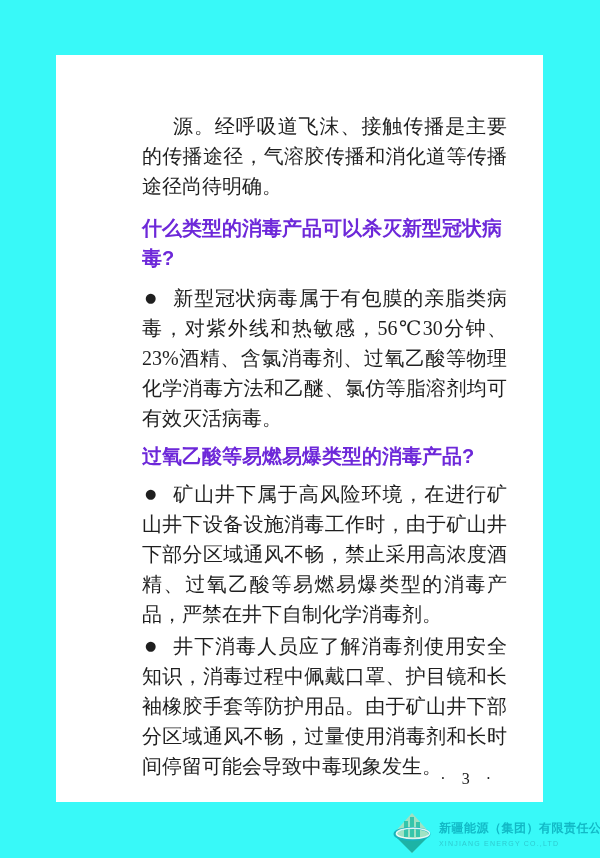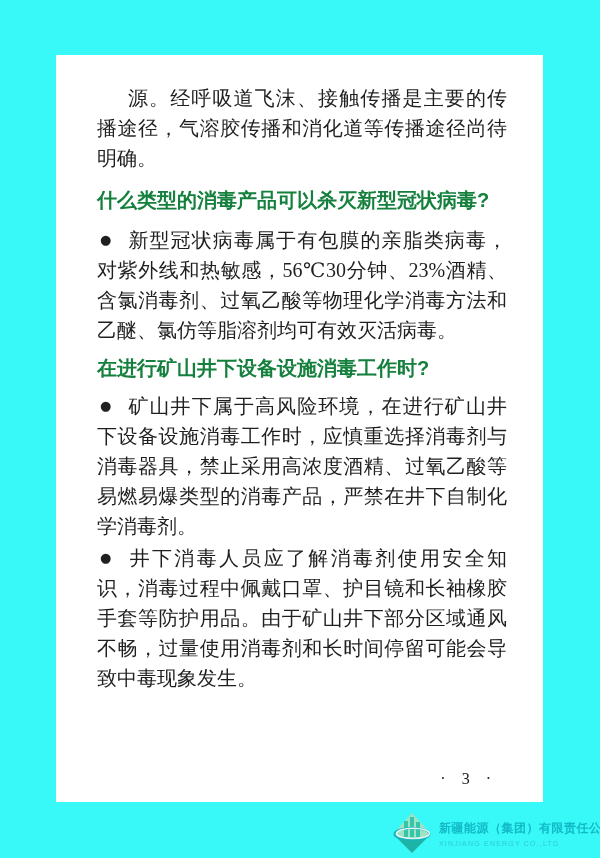--- a/index.html
+++ b/index.html
@@ -16,35 +16,36 @@
   }
   .card {
     position: absolute;
     left: 56px;
     top: 55px;
     width: 487px;
     height: 747px;
     background: #ffffff;
   }
   .content {
-    padding: 28px 36px 0 41px;
+    padding: 56px 36px 0 41px;
     color: #1f1f1f;
     font-size: 20px;
     line-height: 30px;
     text-align: justify;
+    margin-left: 45px;
   }
   p.cont {
     text-indent: 31px;
   }
   h2.q {
     font-family: "Liberation Sans", "DejaVu Sans", sans-serif;
     font-weight: bold;
     font-size: 20px;
     line-height: 30px;
-    color: #15803d;
+    color: #6d28d9;
     text-align: left;
   }
   h2.q1 { margin-top: 12px; }
   h2.q2 { margin-top: 8px; }
   p.bullet {
     text-indent: 3px;
     margin-top: 8px;
   }
   p.bullet.b1 { margin-top: 10px; }
   p.bullet.b3 { margin-top: 2px; }
@@ -95,23 +96,23 @@
 
   <div class="card">
     <div class="content">
 
       <p class="cont">源。经呼吸道飞沫、接触传播是主要的传播途径，气溶胶传播和消化道等传播途径尚待明确。</p>
 
       <h2 class="q q1">什么类型的消毒产品可以杀灭新型冠状病毒?</h2>
 
       <p class="bullet b1"><span class="dot">●</span><span>新型冠状病毒属于有包膜的亲脂类病毒，对紫外线和热敏感，56℃30分钟、23%酒精、含氯消毒剂、过氧乙酸等物理化学消毒方法和乙醚、氯仿等脂溶剂均可有效灭活病毒。</span></p>
 
-      <h2 class="q q2">在进行矿山井下设备设施消毒工作时?</h2>
+      <h2 class="q q2">过氧乙酸等易燃易爆类型的消毒产品?</h2>
 
-      <p class="bullet b2"><span class="dot">●</span><span>矿山井下属于高风险环境，在进行矿山井下设备设施消毒工作时，应慎重选择消毒剂与消毒器具，禁止采用高浓度酒精、过氧乙酸等易燃易爆类型的消毒产品，严禁在井下自制化学消毒剂。</span></p>
+      <p class="bullet b2"><span class="dot">●</span><span>矿山井下属于高风险环境，在进行矿山井下设备设施消毒工作时，由于矿山井下部分区域通风不畅，禁止采用高浓度酒精、过氧乙酸等易燃易爆类型的消毒产品，严禁在井下自制化学消毒剂。</span></p>
 
       <p class="bullet b3"><span class="dot">●</span><span>井下消毒人员应了解消毒剂使用安全知识，消毒过程中佩戴口罩、护目镜和长袖橡胶手套等防护用品。由于矿山井下部分区域通风不畅，过量使用消毒剂和长时间停留可能会导致中毒现象发生。</span></p>
 
     </div>
 
     <div class="pagenum">· 3 ·</div>
   </div>
 
   <div class="footer">
     <svg class="logo-icon" width="38" height="42" viewBox="0 0 38 42" xmlns="http://www.w3.org/2000/svg">

